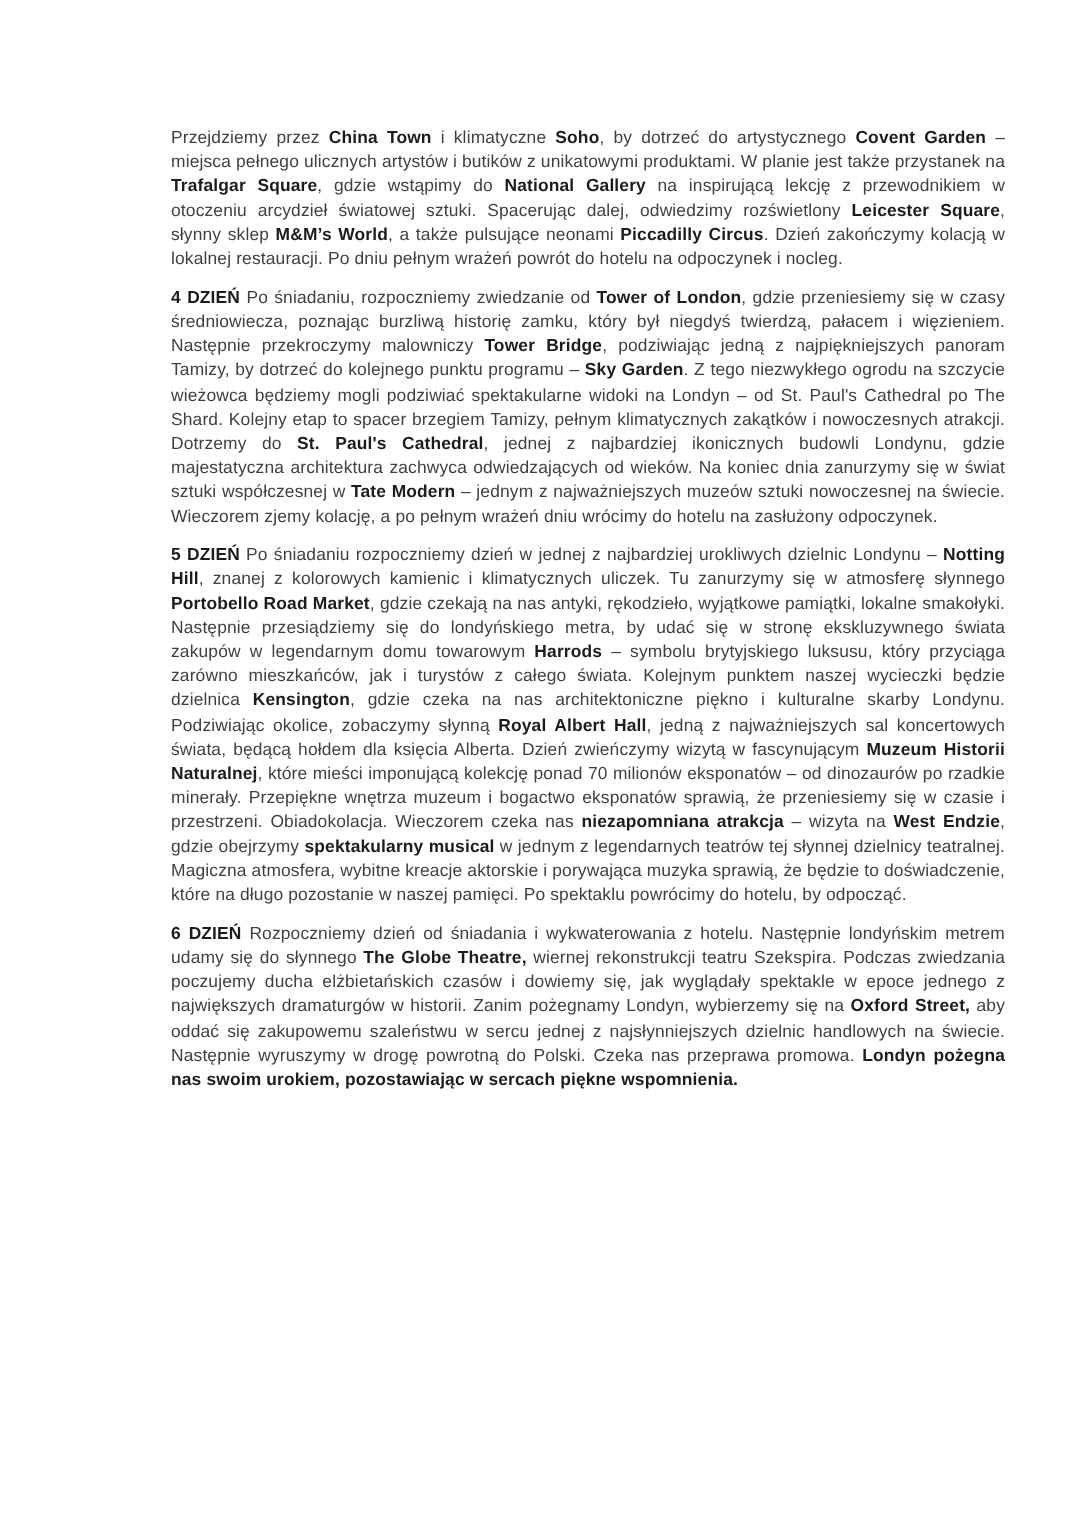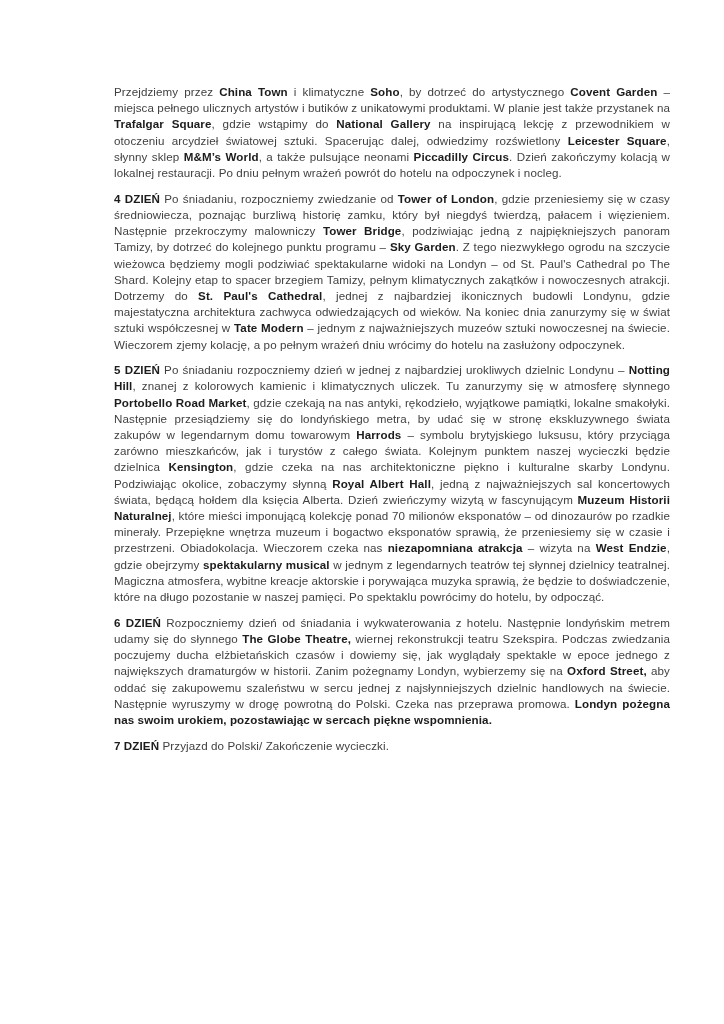--- a/index.html
+++ b/index.html
@@ -37,15 +37,14 @@
 </style>
 </head>
 <body>
 
 <div class="page">
   <div class="text-block">
       <p class="para"><span class="">Przejdziemy przez </span><span class="bold">China Town</span><span class=""> i klimatyczne </span><span class="bold">Soho</span><span class="">, by dotrzeć do artystycznego </span><span class="bold">Covent Garden</span><span class=""> – miejsca pełnego ulicznych artystów i butików z unikatowymi produktami. W planie jest także przystanek na </span><span class="bold">Trafalgar Square</span><span class="">, gdzie wstąpimy do </span><span class="bold">National Gallery</span><span class=""> na inspirującą lekcję z przewodnikiem w otoczeniu arcydzieł światowej sztuki. Spacerując dalej, odwiedzimy rozświetlony </span><span class="bold">Leicester Square</span><span class="">, słynny sklep </span><span class="bold">M&amp;M’s World</span><span class="">, a także pulsujące neonami </span><span class="bold">Piccadilly Circus</span><span class="">. Dzień zakończymy kolacją w lokalnej restauracji. Po dniu pełnym wrażeń powrót do hotelu na odpoczynek i nocleg.</span></p>
       <p class="para"><span class="bold">4 DZIEŃ</span><span class=""> Po śniadaniu, rozpoczniemy zwiedzanie od </span><span class="bold">Tower of London</span><span class="">, gdzie przeniesiemy się w czasy średniowiecza, poznając burzliwą historię zamku, który był niegdyś twierdzą, pałacem i więzieniem. Następnie przekroczymy malowniczy </span><span class="bold">Tower Bridge</span><span class="">, podziwiając jedną z najpiękniejszych panoram Tamizy, by dotrzeć do kolejnego punktu programu – </span><span class="bold">Sky Garden</span><span class="">. Z tego niezwykłego ogrodu na szczycie wieżowca będziemy mogli podziwiać spektakularne widoki na Londyn – od St. Paul's Cathedral po The Shard. Kolejny etap to spacer brzegiem Tamizy, pełnym klimatycznych zakątków i nowoczesnych atrakcji. Dotrzemy do </span><span class="bold">St. Paul's Cathedral</span><span class="">, jednej z najbardziej ikonicznych budowli Londynu, gdzie majestatyczna architektura zachwyca odwiedzających od wieków. Na koniec dnia zanurzymy się w świat sztuki współczesnej w </span><span class="bold">Tate Modern</span><span class=""> – jednym z najważniejszych muzeów sztuki nowoczesnej na świecie. Wieczorem zjemy kolację, a po pełnym wrażeń dniu wrócimy do hotelu na zasłużony odpoczynek.</span></p>
       <p class="para"><span class="bold">5 DZIEŃ</span><span class=""> Po śniadaniu rozpoczniemy dzień w jednej z najbardziej urokliwych dzielnic Londynu – </span><span class="bold">Notting Hill</span><span class="">, znanej z kolorowych kamienic i klimatycznych uliczek. Tu zanurzymy się w atmosferę słynnego </span><span class="bold">Portobello Road Market</span><span class="">, gdzie czekają na nas antyki, rękodzieło, wyjątkowe pamiątki, lokalne smakołyki. Następnie przesiądziemy się do londyńskiego metra, by udać się w stronę ekskluzywnego świata zakupów w legendarnym domu towarowym </span><span class="bold">Harrods</span><span class=""> – symbolu brytyjskiego luksusu, który przyciąga zarówno mieszkańców, jak i turystów z całego świata. Kolejnym punktem naszej wycieczki będzie dzielnica </span><span class="bold">Kensington</span><span class="">, gdzie czeka na nas architektoniczne piękno i kulturalne skarby Londynu. Podziwiając okolice, zobaczymy słynną </span><span class="bold">Royal Albert Hall</span><span class="">, jedną z najważniejszych sal koncertowych świata, będącą hołdem dla księcia Alberta. Dzień zwieńczymy wizytą w fascynującym </span><span class="bold">Muzeum Historii Naturalnej</span><span class="">, które mieści imponującą kolekcję ponad 70 milionów eksponatów – od dinozaurów po rzadkie minerały. Przepiękne wnętrza muzeum i bogactwo eksponatów sprawią, że przeniesiemy się w czasie i przestrzeni. Obiadokolacja. Wieczorem czeka nas </span><span class="bold">niezapomniana atrakcja</span><span class=""> – wizyta na </span><span class="bold">West Endzie</span><span class="">, gdzie obejrzymy </span><span class="bold">spektakularny musical</span><span class=""> w jednym z legendarnych teatrów tej słynnej dzielnicy teatralnej. Magiczna atmosfera, wybitne kreacje aktorskie i porywająca muzyka sprawią, że będzie to doświadczenie, które na długo pozostanie w naszej pamięci. Po spektaklu powrócimy do hotelu, by odpocząć.</span></p>
       <p class="para"><span class="bold">6 DZIEŃ</span><span class=""> Rozpoczniemy dzień od śniadania i wykwaterowania z hotelu. Następnie londyńskim metrem udamy się do słynnego </span><span class="bold">The Globe Theatre,</span><span class=""> wiernej rekonstrukcji teatru Szekspira. Podczas zwiedzania poczujemy ducha elżbietańskich czasów i dowiemy się, jak wyglądały spektakle w epoce jednego z największych dramaturgów w historii. Zanim pożegnamy Londyn, wybierzemy się na </span><span class="bold">Oxford Street,</span><span class=""> aby oddać się zakupowemu szaleństwu w sercu jednej z najsłynniejszych dzielnic handlowych na świecie. Następnie wyruszymy w drogę powrotną do Polski. Czeka nas przeprawa promowa. </span><span class="bold">Londyn pożegna nas swoim urokiem, pozostawiając w sercach piękne wspomnienia.</span></p>
-      <p class="para"><span class="bold">7 DZIEŃ</span><span class=""> Przyjazd do Polski/ Zakończenie wycieczki.</span></p>
     </div>
 </div>
 
 </body></html>

